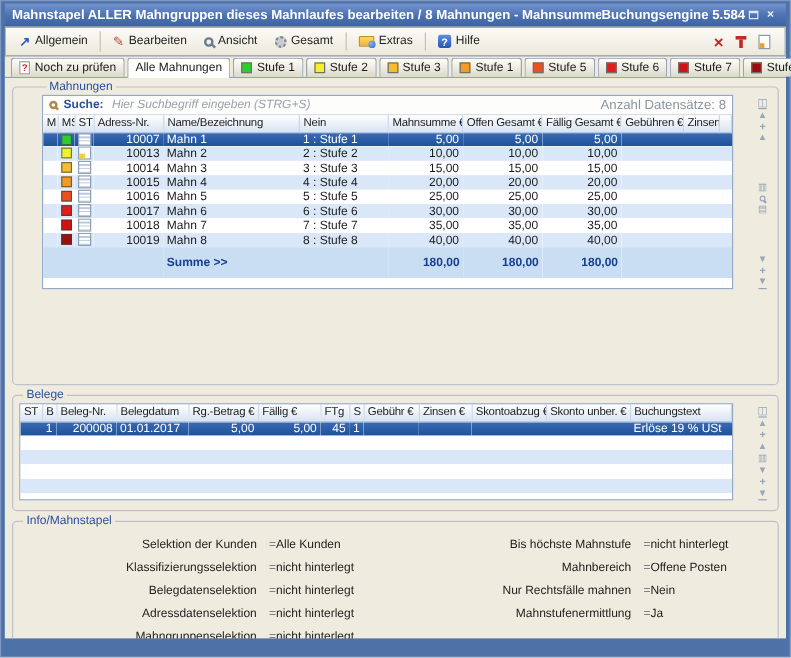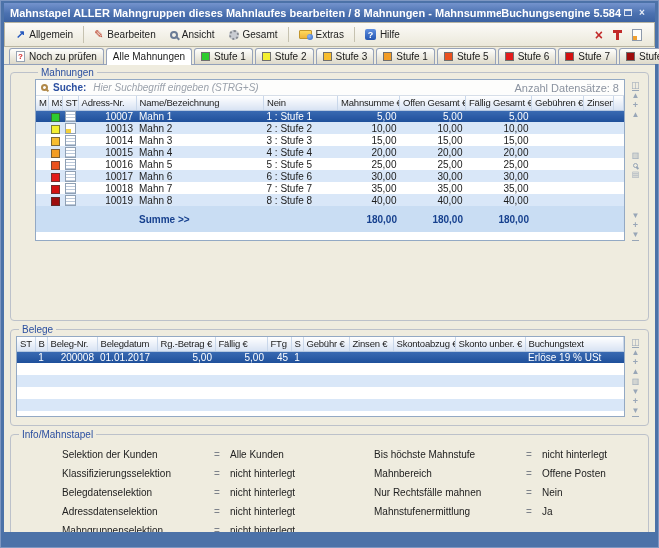--- a/index.html
+++ b/index.html
@@ -72,21 +72,21 @@
   .ti-question, .ti-law { display:inline-flex; width:9px; height:11px; background:#fff; border:1px solid #98a4b4; align-items:center; justify-content:center; }
   .ti-question::before { content:"?"; color:#d02222; font-size:8px; font-weight:bold; }
 
   
   .content { flex:1; background:#efecdf; padding:2px 6px 4px 6px; display:flex; flex-direction:column; gap:3px; overflow:hidden; }
   fieldset { border:1px solid #bcc1ca; border-radius:4px; margin:0; padding:1px 5px 4px 5px; }
   legend { color:#2b4fa0; font-size:10px; padding:0 3px; margin-left:3px; }
   #g-mahnungen { height:254px; flex:none;padding-left:24px; }
   #g-belege { height:102px; flex:none; }
   #g-info { flex:1; }
-  .grid-area { display:flex; gap:3px; height:100%; }
+  .grid-area { display:flex; gap:17px; height:100%; }
   .grid-box { flex:1; border:1px solid #93a9c4; background:#fff; display:flex; flex-direction:column; overflow:hidden; }
 
   
   .searchrow { height:16px; flex:none; display:flex; align-items:center; gap:5px; padding:0 5px; background:#fdfdfc; border-bottom:1px solid #d6dee9; }
   .mag { width:7px; height:7px; border:2px solid #b08848; border-radius:50%; position:relative; display:inline-block; flex:none; }
   .mag::after { content:""; position:absolute; width:4px; height:2px; background:#b08848; transform:rotate(45deg); right:-3px; bottom:-2px; }
   .search-label { color:#2b4fa0; font-weight:bold; }
   .search-input { flex:1; border:none; outline:none; background:transparent; font-family:"Liberation Sans",sans-serif; font-size:10px; color:#444; }
   .search-input::placeholder { color:#9aa1ab; font-style:italic; }
   .record-count { margin-left:auto; color:#8b93a0; font-size:11px; white-space:nowrap; }
@@ -124,21 +124,21 @@
   .strip-icon.bar-top { border-top:1px solid #98a6b7; }
   .strip-icon.bar-bottom { border-bottom:1px solid #98a6b7; }
   .strip-gap { flex:1; }
   .mag-s { width:5px; height:5px; border:1.5px solid #98a6b7; border-radius:50%; position:relative; display:block; margin:2px 0; }
   .mag-s::after { content:""; position:absolute; width:3px; height:1.5px; background:#98a6b7; transform:rotate(45deg); right:-2px; bottom:-1px; }
 
   
   .info-cols { display:flex; padding:8px 0 0 46px; }
   .info-col-left { width:312px; flex:none; display:flex; flex-direction:column; gap:8px; }
   .info-col-right { flex:1; display:flex; flex-direction:column; gap:8px; }
-  .info-row { display:flex; }
+  .info-row { display:flex;text-align:right; }
   .info-label { width:152px; flex:none; color:#222; }
   .info-sep { width:16px; flex:none; color:#7d828a; }
   .info-value { color:#222; }
 </style>
 </head>
 <body>
 
 <div class="window">
 
   <div class="titlebar">

